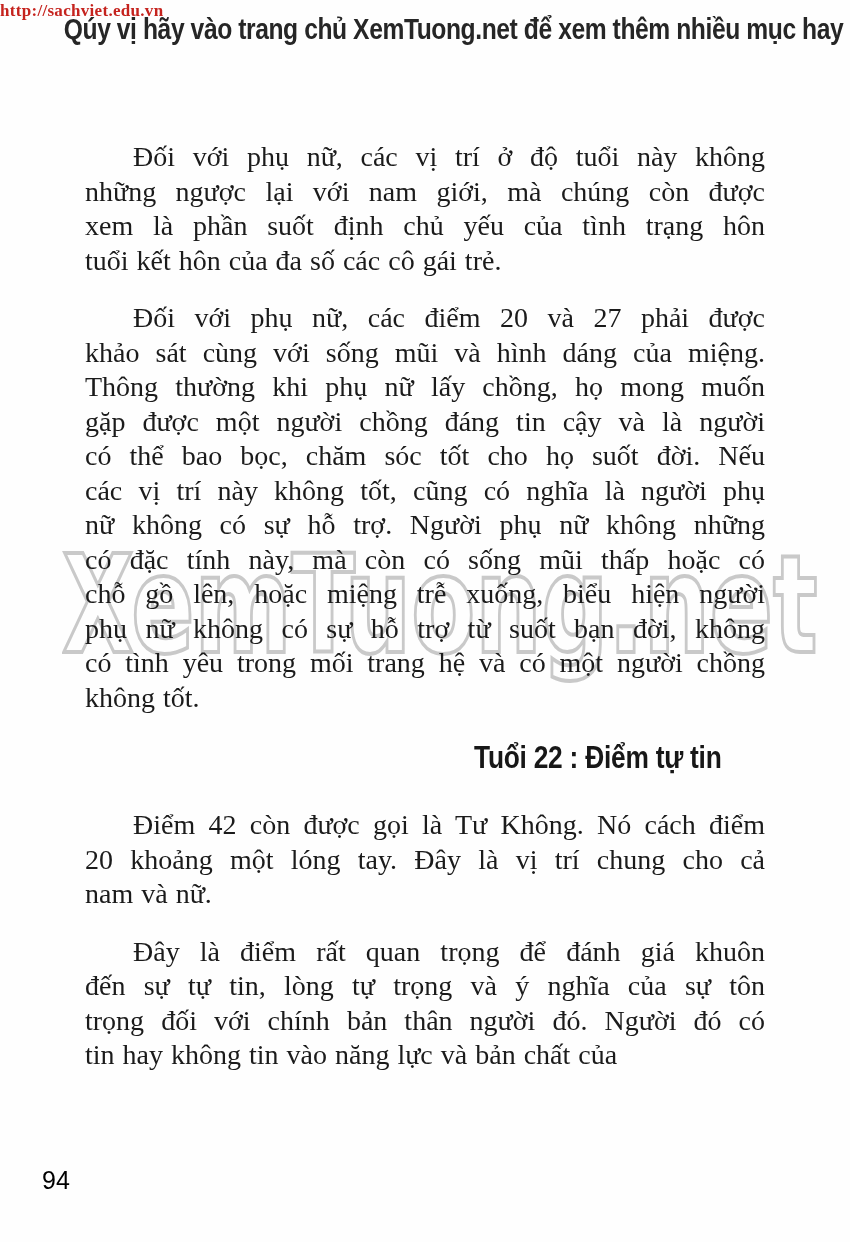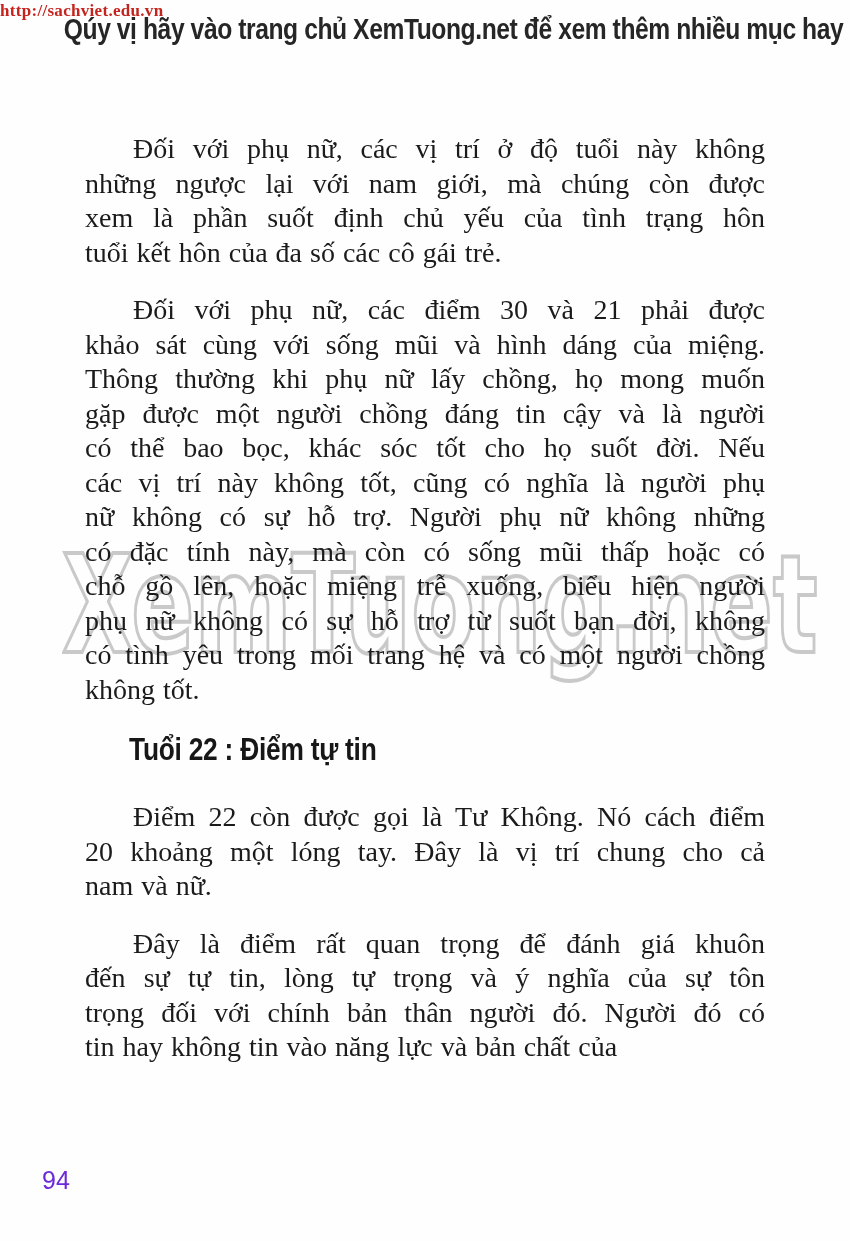--- a/index.html
+++ b/index.html
@@ -42,49 +42,50 @@
     transform:scaleX(0.69);transform-origin:0 0;
     z-index:1;
   }
 
   
   .body-text{
     position:absolute;left:85px;top:128px;width:680px;
     font-size:28px;line-height:34.5px;
     z-index:2;
   }
-  .paragraph{margin:4px 0 23px 0;}
+  .paragraph{margin:12px 0 23px 0;}
   .line{
     text-align:justify;
     text-align-last:justify;
     height:34.5px;
     word-spacing:1px;
   }
   .line.first{padding-left:48px;}
   .line.last{text-align-last:left;}
 
   .heading{
     margin:2px 0 29px 0;
     padding-left:44px;
     line-height:40px;
+    text-align:right;
   }
   .heading-inner{
     display:inline-block;
     font-family:"Liberation Sans","DejaVu Sans",sans-serif;
     font-size:31px;font-weight:700;color:#171717;
     white-space:nowrap;
     transform:scaleX(0.85);transform-origin:0 50%;
     letter-spacing:-0.3px;
   }
 
   
   .page-number{
     position:absolute;left:42px;top:1166px;
     font-family:"Liberation Sans","DejaVu Sans",sans-serif;
-    font-size:25px;color:#6d28d9;
+    font-size:25px;color:#000000;
     z-index:2;
   }
 </style>
 </head>
 <body>
 
 <div class="page">
 
   <div class="header">
     <div class="header-note">Qúy vị hãy vào trang chủ XemTuong.net để xem thêm nhiều mục hay khác</div>
@@ -94,36 +95,36 @@
   <div class="watermark">XemTuong.net</div>
 
   <div class="body-text">
       <div class="paragraph">
         <div class="line first">Đối với phụ nữ, các vị trí ở độ tuổi này không</div>
         <div class="line">những ngược lại với nam giới, mà chúng còn được</div>
         <div class="line">xem là phần suốt định chủ yếu của tình trạng hôn</div>
         <div class="line last">tuổi kết hôn của đa số các cô gái trẻ.</div>
       </div>
       <div class="paragraph">
-        <div class="line first">Đối với phụ nữ, các điểm 30 và 21 phải được</div>
+        <div class="line first">Đối với phụ nữ, các điểm 20 và 27 phải được</div>
         <div class="line">khảo sát cùng với sống mũi và hình dáng của miệng.</div>
         <div class="line">Thông thường khi phụ nữ lấy chồng, họ mong muốn</div>
         <div class="line">gặp được một người chồng đáng tin cậy và là người</div>
-        <div class="line">có thể bao bọc, khác sóc tốt cho họ suốt đời. Nếu</div>
+        <div class="line">có thể bao bọc, chăm sóc tốt cho họ suốt đời. Nếu</div>
         <div class="line">các vị trí này không tốt, cũng có nghĩa là người phụ</div>
         <div class="line">nữ không có sự hỗ trợ. Người phụ nữ không những</div>
         <div class="line">có đặc tính này, mà còn có sống mũi thấp hoặc có</div>
         <div class="line">chỗ gồ lên, hoặc miệng trễ xuống, biểu hiện người</div>
         <div class="line">phụ nữ không có sự hỗ trợ từ suốt bạn đời, không</div>
         <div class="line">có tình yêu trong mối trang hệ và có một người chồng</div>
         <div class="line last">không tốt.</div>
       </div>
       <div class="heading"><span class="heading-inner">Tuổi 22 : Điểm tự tin</span></div>
       <div class="paragraph">
-        <div class="line first">Điểm 22 còn được gọi là Tư Không. Nó cách điểm</div>
+        <div class="line first">Điểm 42 còn được gọi là Tư Không. Nó cách điểm</div>
         <div class="line">20 khoảng một lóng tay. Đây là vị trí chung cho cả</div>
         <div class="line last">nam và nữ.</div>
       </div>
       <div class="paragraph">
         <div class="line first">Đây là điểm rất quan trọng để đánh giá khuôn</div>
         <div class="line">đến sự tự tin, lòng tự trọng và ý nghĩa của sự tôn</div>
         <div class="line">trọng đối với chính bản thân người đó. Người đó có</div>
         <div class="line last">tin hay không tin vào năng lực và bản chất của</div>
       </div>
     </div>

